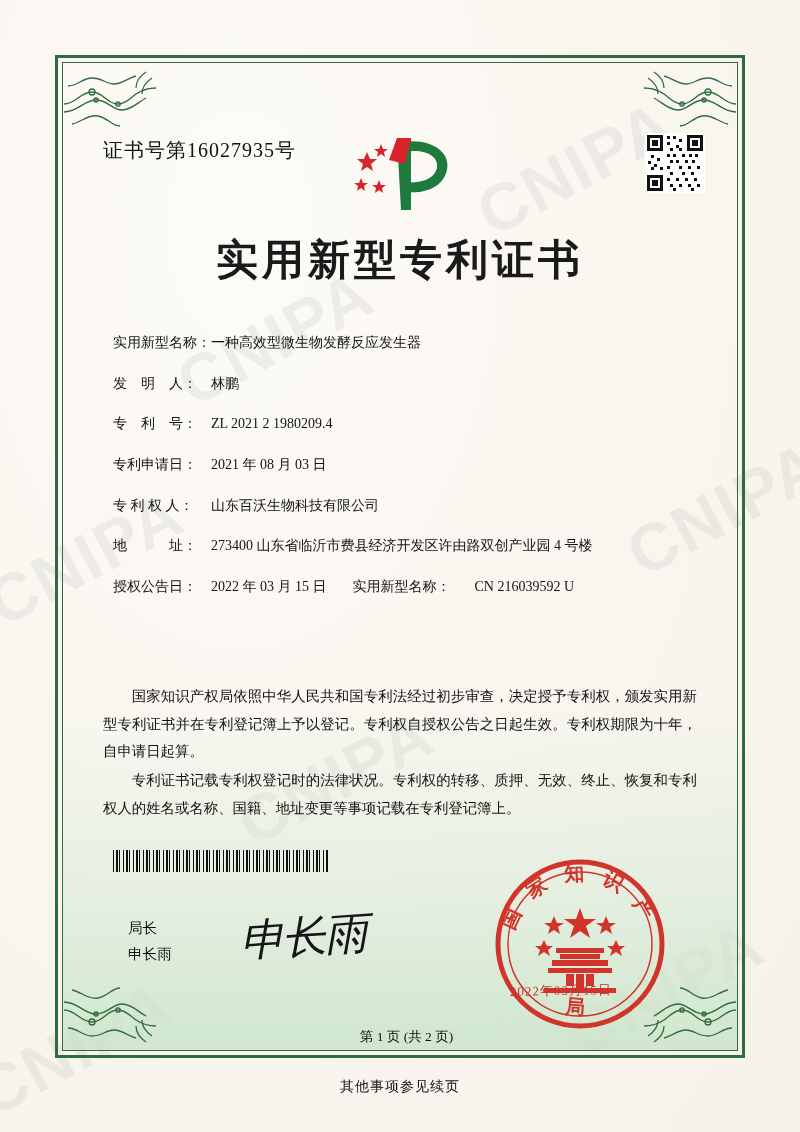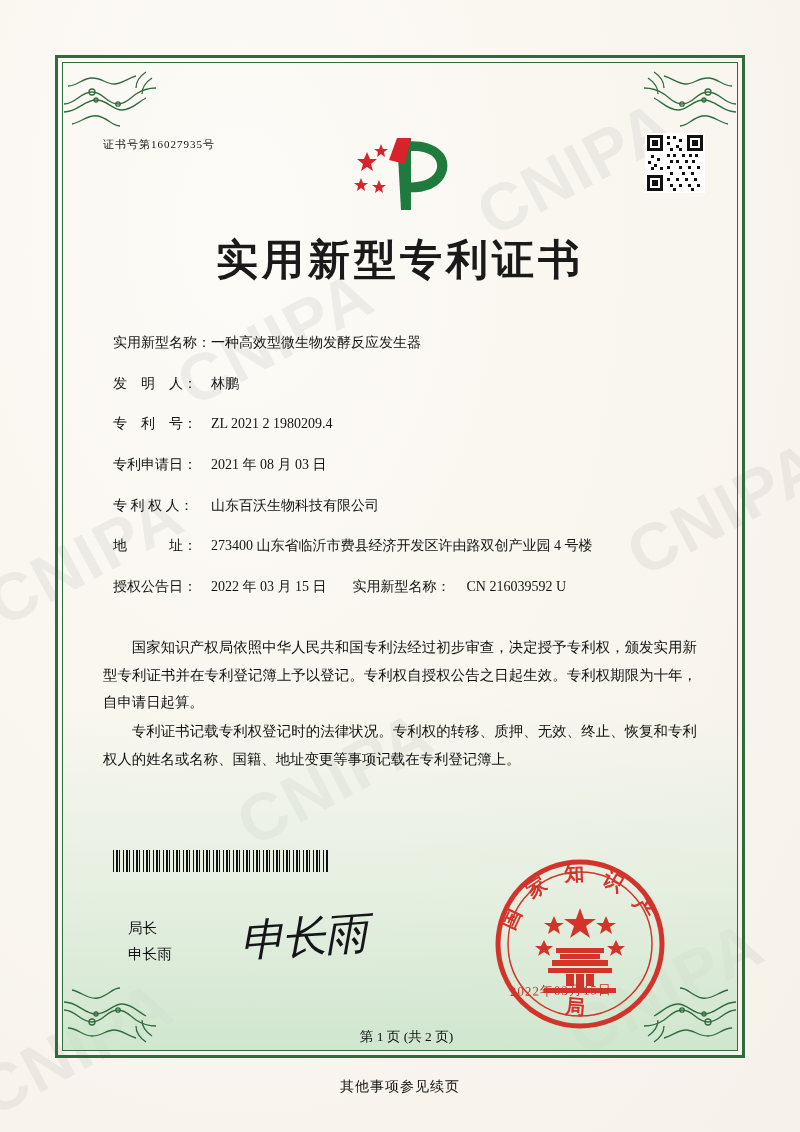--- a/index.html
+++ b/index.html
@@ -71,21 +71,21 @@
   }
   .c-tl { left: 62px;  top: 64px; }
   .c-tr { left: 642px; top: 64px; transform: scaleX(-1); }
   .c-bl { left: 62px;  top: 974px; transform: scaleY(-1); }
   .c-br { left: 642px; top: 974px; transform: scale(-1,-1); }
 
   
   .cert-no {
     position: absolute;
     left: 103px; top: 137px;
-    font-size: 11px;
+    font-size: 20px;
     color: #111;
     letter-spacing: 1px;
   }
   .logo {
     position: absolute;
     left: 345px; top: 130px;
     width: 110px; height: 86px;
   }
   .qr {
     position: absolute;
@@ -127,21 +127,21 @@
     flex: 1 1 auto;
   }
   .field.inline-two .f-value { flex: 0 0 auto; }
   .f-label2 {
     margin-left: 26px;
     white-space: pre;
   }
 
   .paragraphs {
     position: absolute;
-    left: 103px; top: 634px;
+    left: 103px; top: 683px;
     width: 594px;
     font-size: 14.4px;
     line-height: 1.92;
     color: #111;
     text-align: justify;
   }
   .paragraphs p {
     margin: 0 0 1px 0;
     text-indent: 2em;
   }
@@ -381,21 +381,21 @@
       <div class="f-value">山东百沃生物科技有限公司</div>
     </div>
     <div class="field">
       <div class="f-label">地　　　址：</div>
       <div class="f-value">273400 山东省临沂市费县经济开发区许由路双创产业园 4 号楼</div>
     </div>
     <div class="field inline-two">
       <div class="f-label">授权公告日：</div>
       <div class="f-value">2022 年 03 月 15 日</div>
       <div class="f-label2">实用新型名称：</div>
-      <div class="f-value" style="margin-left:16px">CN 216039592 U</div>
+      <div class="f-value" style="margin-left:24px">CN 216039592 U</div>
     </div>
   </div>
 
   <div class="paragraphs">
     <p>国家知识产权局依照中华人民共和国专利法经过初步审查，决定授予专利权，颁发实用新型专利证书并在专利登记簿上予以登记。专利权自授权公告之日起生效。专利权期限为十年，自申请日起算。</p>
     <p>专利证书记载专利权登记时的法律状况。专利权的转移、质押、无效、终止、恢复和专利权人的姓名或名称、国籍、地址变更等事项记载在专利登记簿上。</p>
   </div>
 
   <div class="barcode">
     <div class="bars"></div>

